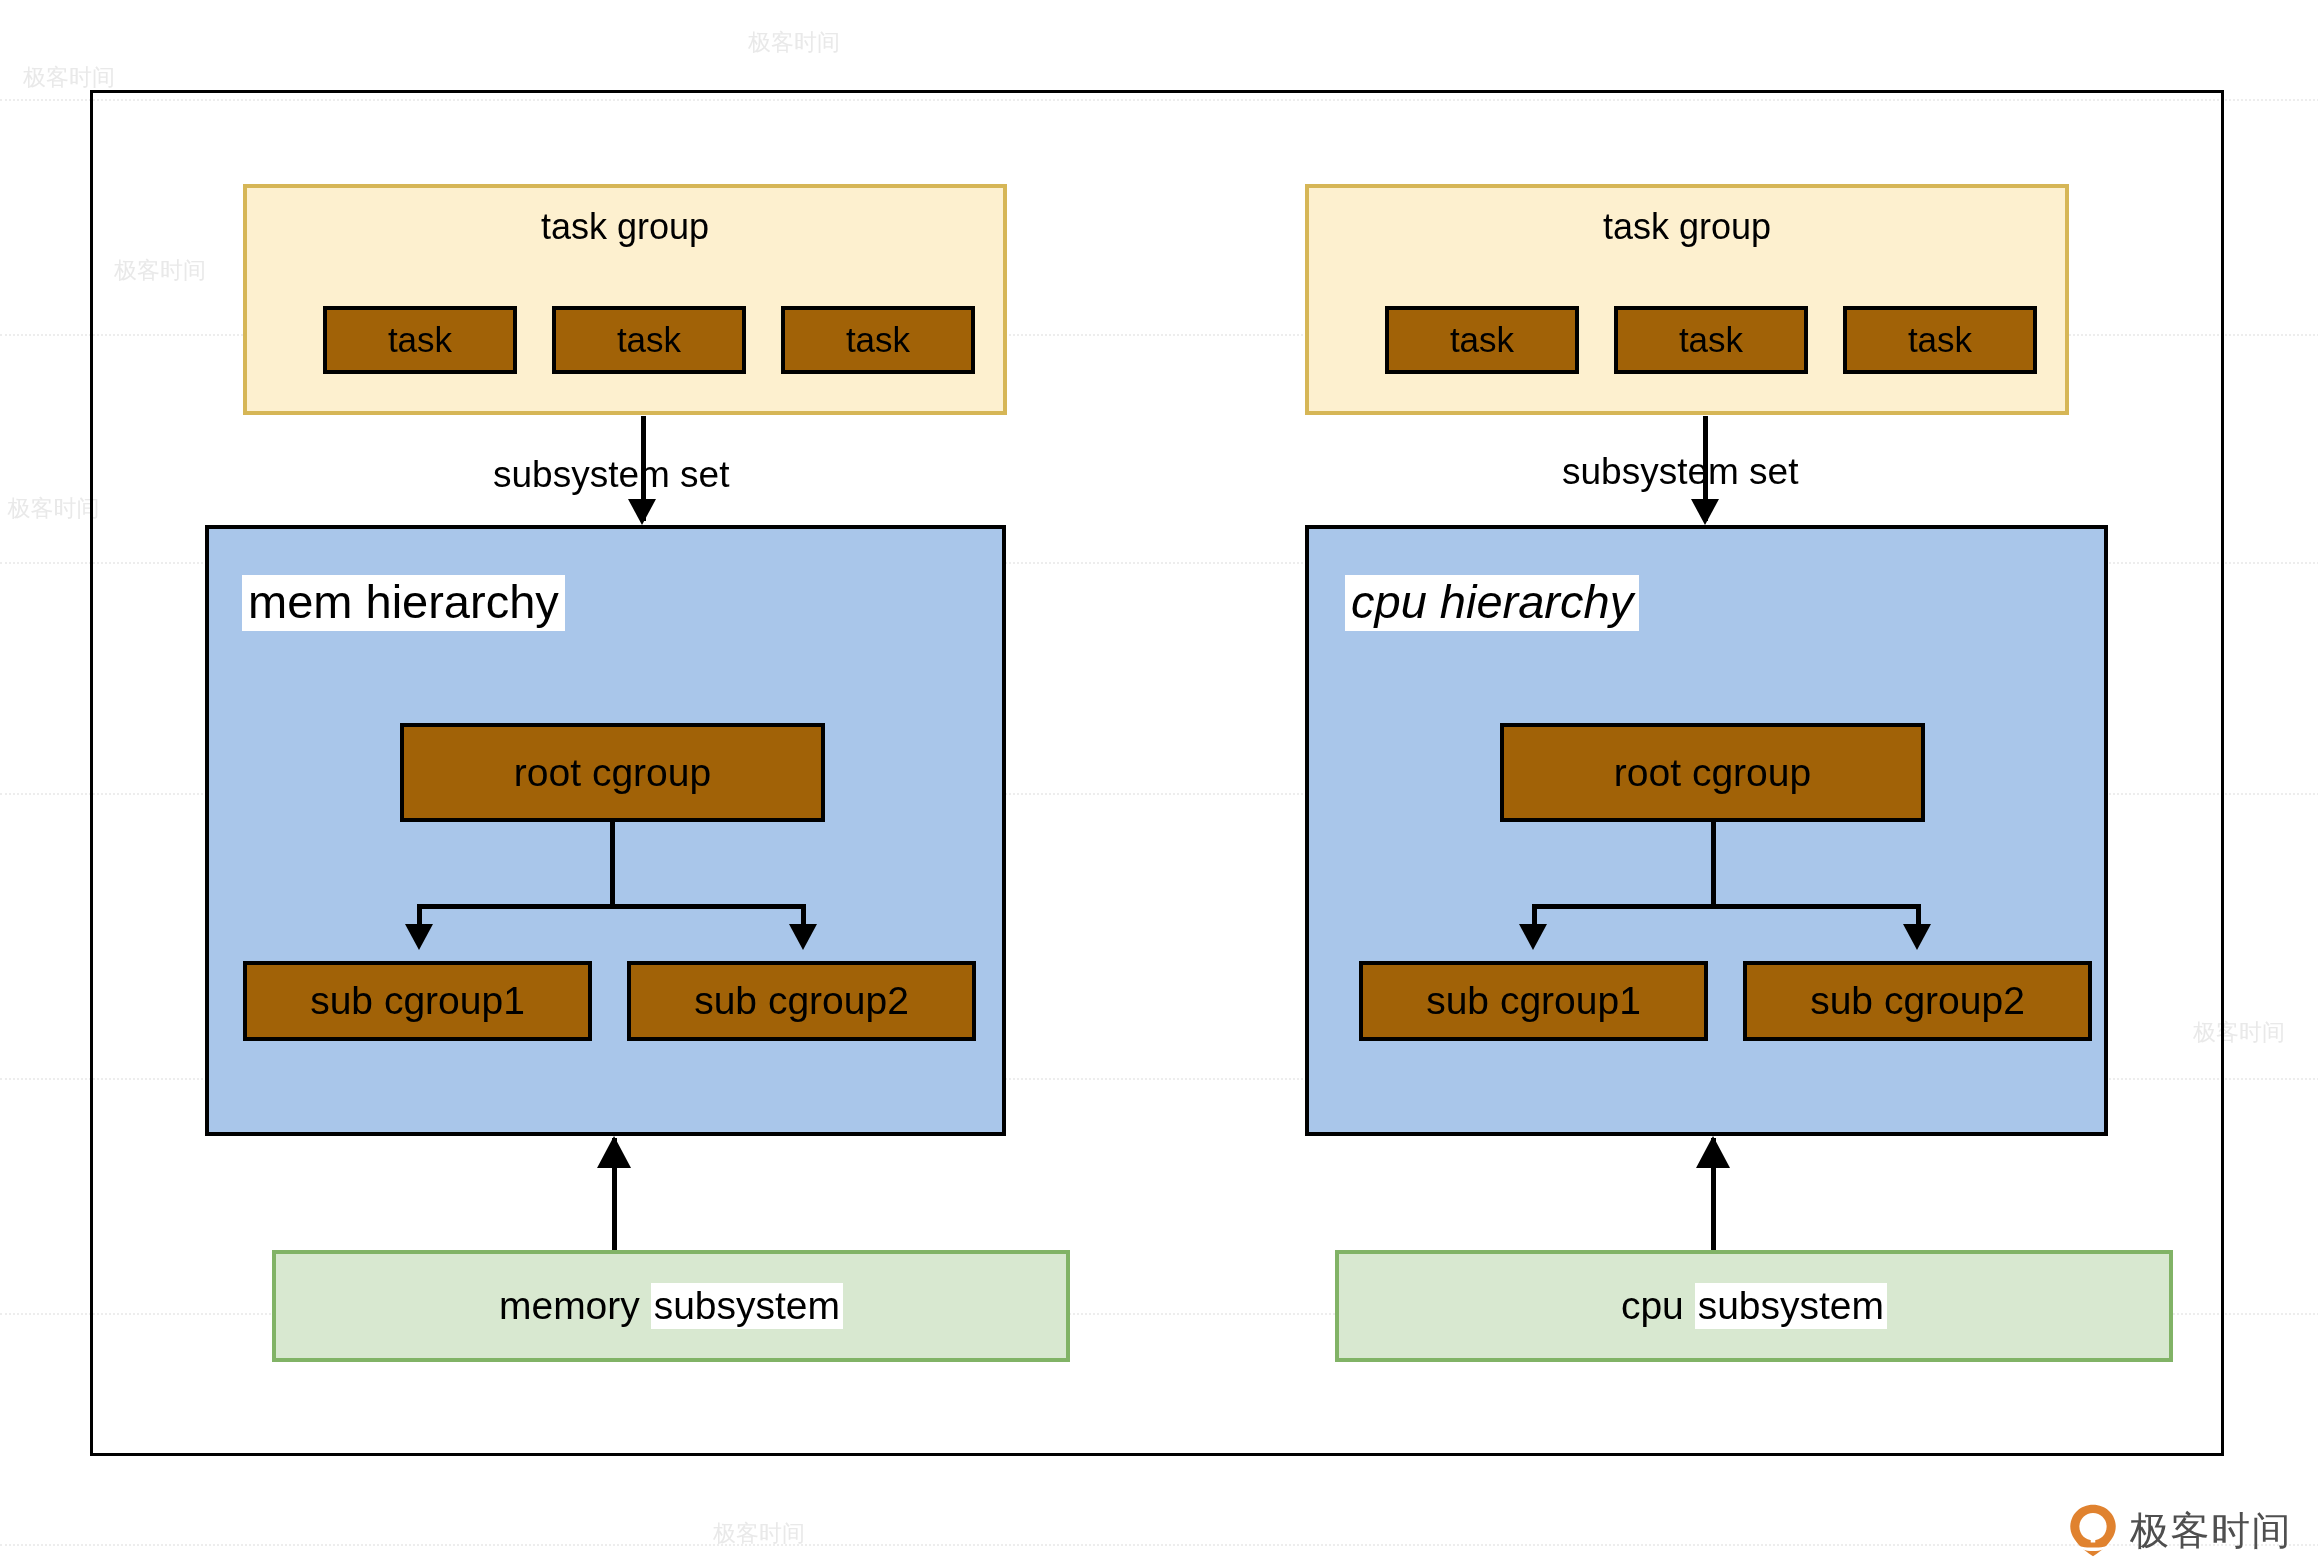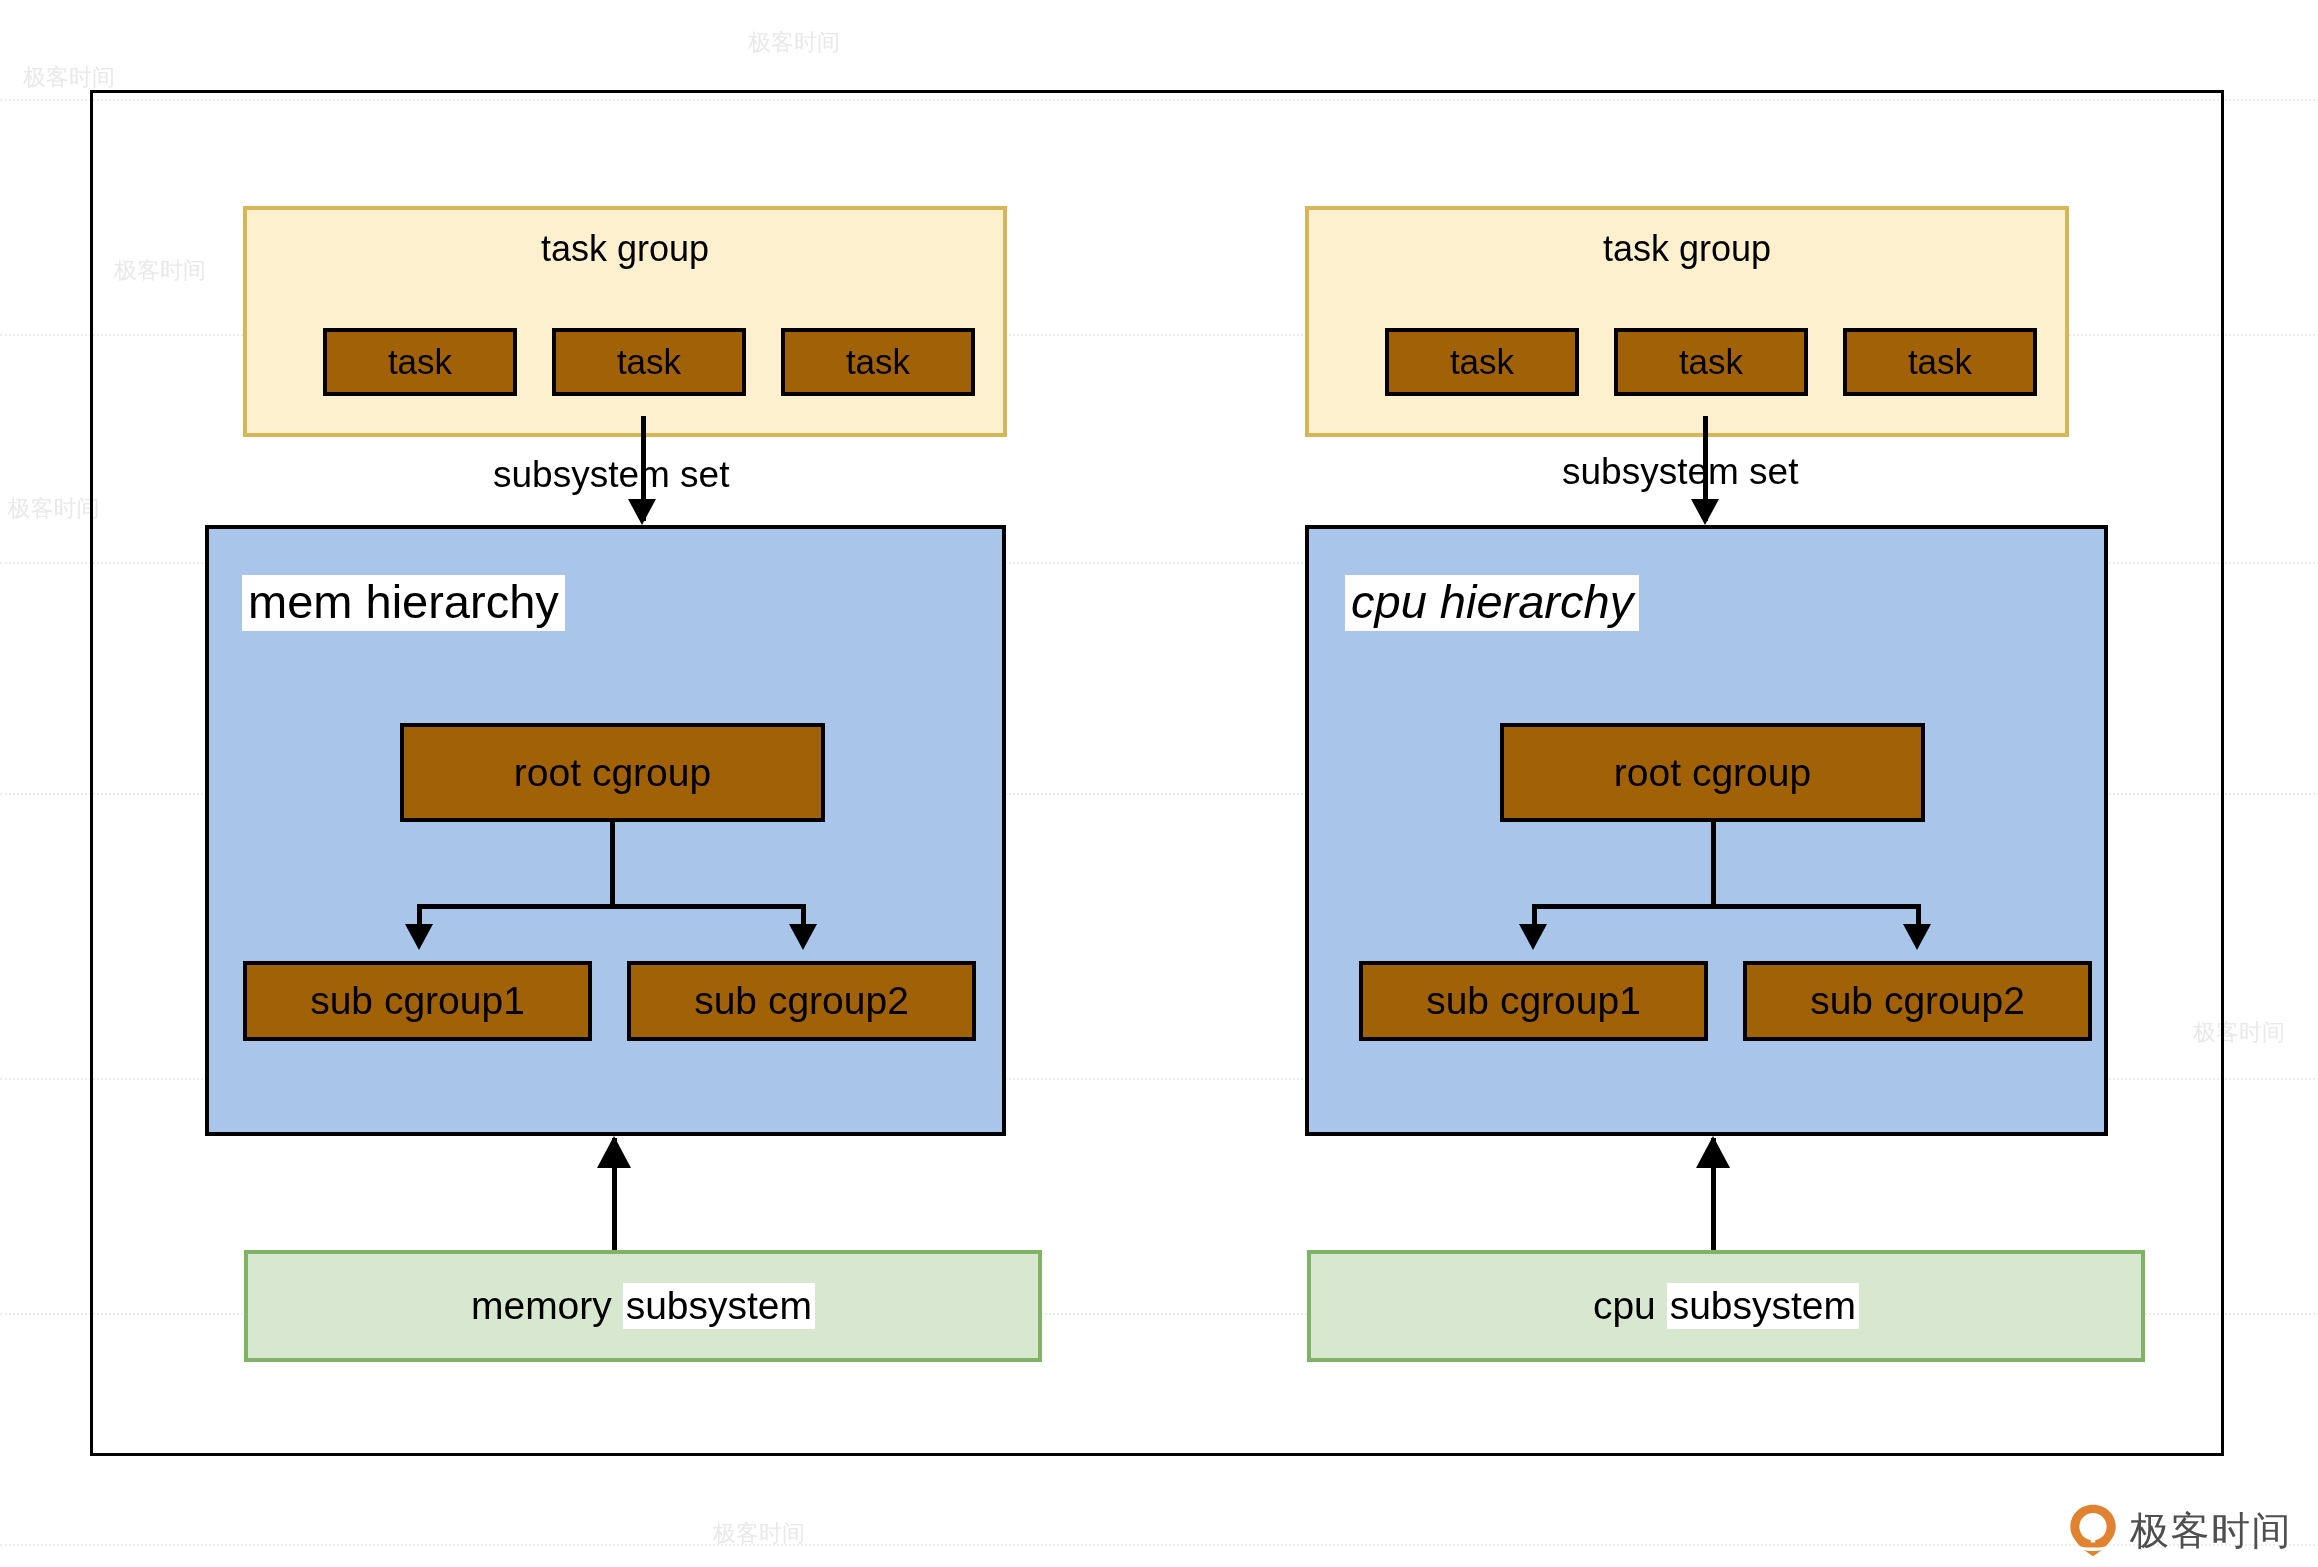--- a/index.html
+++ b/index.html
@@ -58,21 +58,20 @@
   .group-col {
     position: absolute;
     z-index: 3;
   }
 
   .task-group-box {
     position: absolute;
     background: #fdf0cf;
     border: 4.6px solid #d6b656;
     box-sizing: border-box;
-    margin-top: 22px;
   }
   .task-group-title {
     position: absolute;
     left: 0; right: 0;
     top: 21px;
     text-align: center;
     font-size: 36px;
     color: #000;
     line-height: 1;
   }
@@ -121,20 +120,21 @@
     position: absolute;
     background: #d8e8d0;
     border: 4.6px solid #81b366;
     box-sizing: border-box;
     display: flex;
     align-items: center;
     justify-content: center;
     font-size: 39px;
     color: #000;
     white-space: nowrap;
+    margin-left: 28px;
   }
   .subsys-box .hl {
     background: #ffffff;
     padding: 3px 3px 4.6px 3px;
     display: inline-block;
     line-height: 1;
   }
   .subsys-box .plain {
     display: inline-block;
     line-height: 1;

